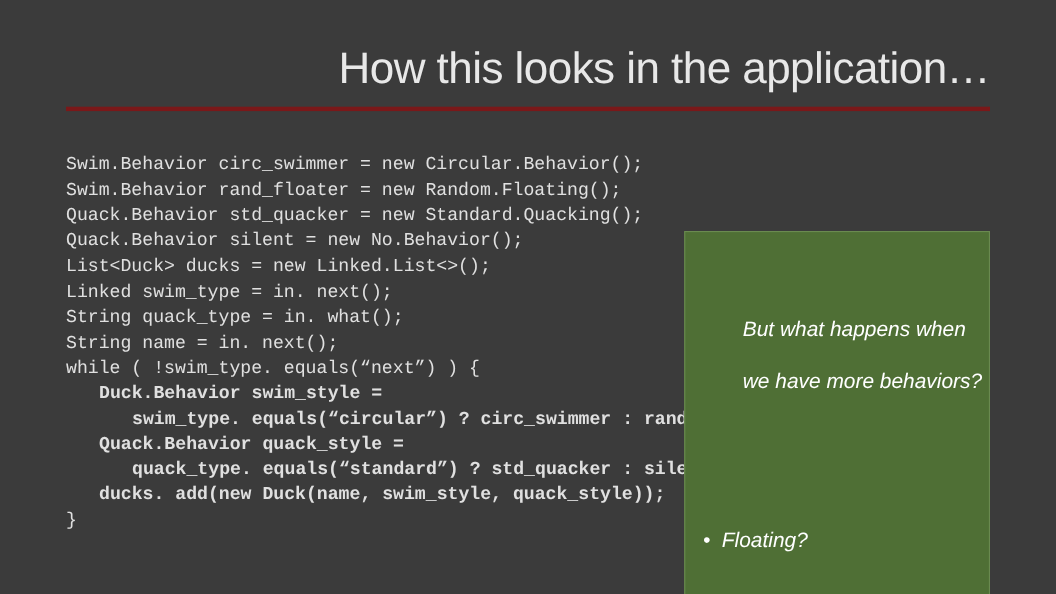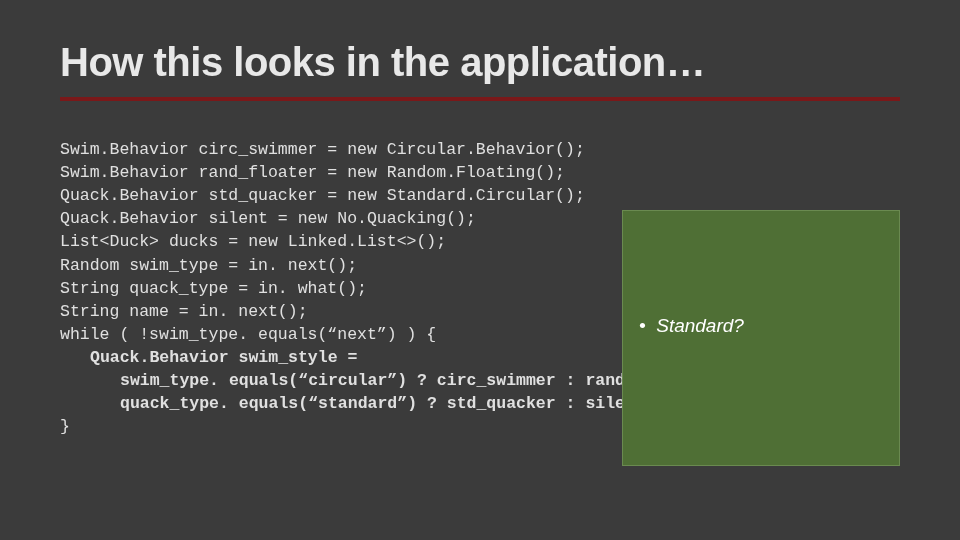--- a/index.html
+++ b/index.html
@@ -11,23 +11,24 @@
     position: relative;
   }
   .slide {
     width: 100%; height: 100%;
     padding: 40px 60px 30px 60px;
     position: relative;
   }
   .title {
     color: #e8e8e8;
     font-size: 40px;
-    font-weight: 700;
+    font-weight: 400;
     letter-spacing: -0.5px;
     margin-bottom: 12px;
+    text-align: right;
   }
   .hr {
     height: 4px;
     background: #7a1819;
     margin-bottom: 14px;
   }
   .code {
     font-family: "Courier New", Courier, monospace;
     font-size: 16.5px;
     line-height: 1.4;
@@ -59,29 +60,33 @@
 </head>
 <body>
 
 <div class="slide">
   <div class="title">How this looks in the application…</div>
   <div class="hr"></div>
 
   <div class="code">
 <span>Swim.Behavior circ_swimmer = new Circular.Behavior();</span>
 <span>Swim.Behavior rand_floater = new Random.Floating();</span>
-<span>Quack.Behavior std_quacker = new Standard.Circular();</span>
-<span>Quack.Behavior silent = new No.Quacking();</span>
+<span>Quack.Behavior std_quacker = new Standard.Quacking();</span>
+<span>Quack.Behavior silent = new No.Behavior();</span>
 <span>List&lt;Duck&gt; ducks = new Linked.List&lt;&gt;();</span>
-<span>Random swim_type = in. next();</span>
+<span>Linked swim_type = in. next();</span>
 <span>String quack_type = in. what();</span>
 <span>String name = in. next();</span>
 <span>while ( !swim_type. equals(“next”) ) {</span>
-<span class="ind1 b">Quack.Behavior swim_style =</span><span class="ind2 b">swim_type. equals(“circular”) ? circ_swimmer : rand_floater;</span><span class="ind2 b">quack_type. equals(“standard”) ? std_quacker : silent;</span><span>}</span>
+<span class="ind1 b">Duck.Behavior swim_style =</span><span class="ind2 b">swim_type. equals(“circular”) ? circ_swimmer : rand_floater;</span><span class="ind1 b">Quack.Behavior quack_style =</span><span class="ind2 b">quack_type. equals(“standard”) ? std_quacker : silent;</span><span class="ind1 b">ducks. add(new Duck(name, swim_style, quack_style));</span><span>}</span>
 
     <div class="callout">
+      <div class="q">
+        <span>But what happens when</span><br>
+        <span>we have more behaviors?</span>
+      </div>
       <ul>
-        <li>Standard?</li>
+        <li>Floating?</li>
         
       </ul>
     </div>
   </div>
 </div>
 
 </body></html>

